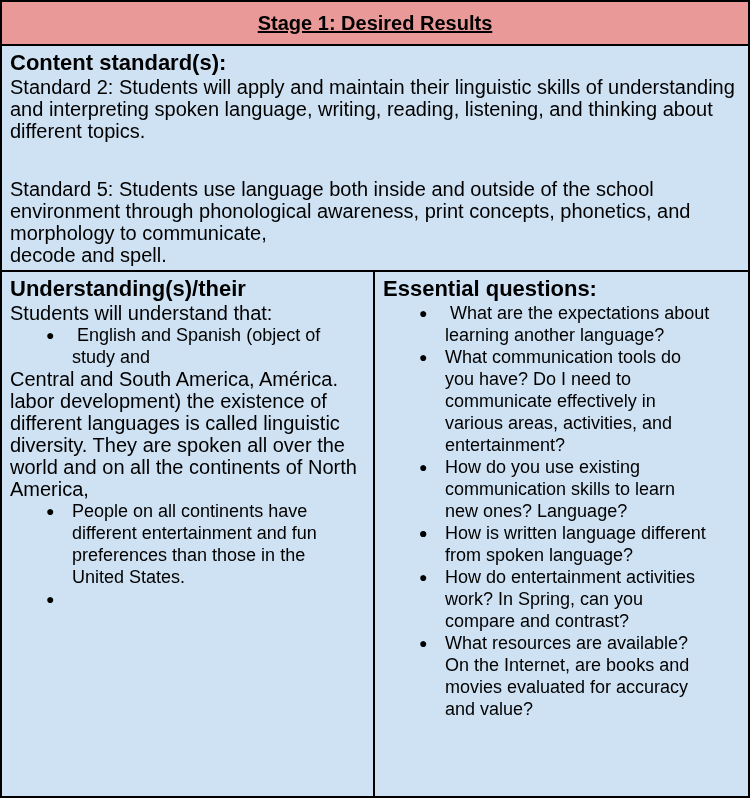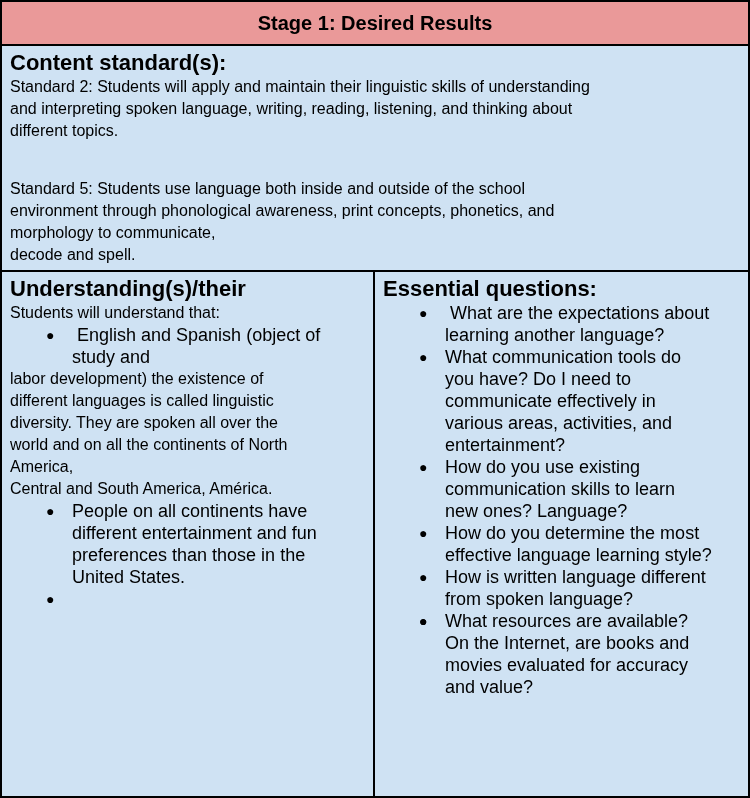--- a/index.html
+++ b/index.html
@@ -12,41 +12,41 @@
     position: absolute; left: 0; top: 0; width: 750px; height: 798px;
     box-sizing: border-box;
     border: 2px solid #000000;
     background: #cfe2f3;
     display: flex; flex-direction: column;
   }
   .stage-header {
     height: 42px; flex: 0 0 42px;
     background: #ea9999;
     border-bottom: 2px solid #000000;
-    display: flex; align-items: center; justify-content: center;
+    display: flex; align-items: center; justify-content: center; text-decoration: underline;
   }
   .stage-title { font-size: 20px; font-weight: bold; }
   .standards-cell {
     flex: 0 0 226px; height: 226px; box-sizing: border-box;
     border-bottom: 2px solid #000000;
     padding: 4px 10px 0 8px;
     overflow: hidden;
   }
   .columns { flex: 1 1 auto; display: flex; min-height: 0; }
   .col-left {
     width: 373px; flex: 0 0 373px; box-sizing: border-box;
     border-right: 2px solid #000000;
     padding: 4px 4px 0 8px; overflow: hidden;
   }
   .col-right {
     flex: 1 1 auto; box-sizing: border-box;
     padding: 4px 4px 0 8px; overflow: hidden; border-radius: 30px;
   }
   .h { font-size: 22px; font-weight: bold; line-height: 26px; white-space: pre-wrap; }
-  .t { font-size: 16px; line-height: 22px; white-space: pre-wrap; }
+  .t { font-size: 20px; line-height: 22px; white-space: pre-wrap; }
   .spacer { height: 36px; }
   .li { position: relative; padding-left: 62px; }
   .li .marker {
     position: absolute; left: 36px; top: 0;
     font-size: 14px; line-height: 22px;
   }
   .li .txt { font-size: 18px; line-height: 22px; white-space: pre-wrap; display: block; }
 </style>
 </head>
 <body>
@@ -73,26 +73,26 @@
 
     <div class="col-left">
       <div class="h">Understanding(s)/their</div>
       <div class="t">Students will understand that:</div>
 
       <div class="li">
         <span class="marker">●</span>
         <span class="txt"> English and Spanish (object of
 study and</span>
       </div>
+      <div class="t">Central and South America, América.</div>
       <div class="t">labor development) the existence of
 different languages is called linguistic
 diversity. They are spoken all over the
 world and on all the continents of North
 America,</div>
-      <div class="t">Central and South America, América.</div>
 
       <div class="li">
         <span class="marker">●</span>
         <span class="txt">People on all continents have
 different entertainment and fun
 preferences than those in the
 United States.</span>
       </div>
 
       <div class="li">
@@ -117,30 +117,31 @@
 entertainment?</span>
       </div>
       <div class="li">
         <span class="marker">●</span>
         <span class="txt">How do you use existing
 communication skills to learn
 new ones? Language?</span>
       </div>
       <div class="li">
         <span class="marker">●</span>
-        <span class="txt">How do you determine the most
-effective language learning style?</span>
       </div>
       <div class="li">
         <span class="marker">●</span>
         <span class="txt">How is written language different
 from spoken language?</span>
       </div>
       <div class="li">
         <span class="marker">●</span>
+        <span class="txt">How do entertainment activities
+work? In Spring, can you
+compare and contrast?</span>
       </div>
       <div class="li">
         <span class="marker">●</span>
         <span class="txt">What resources are available?
 On the Internet, are books and
 movies evaluated for accuracy
 and value?</span>
       </div>
     </div>
 

